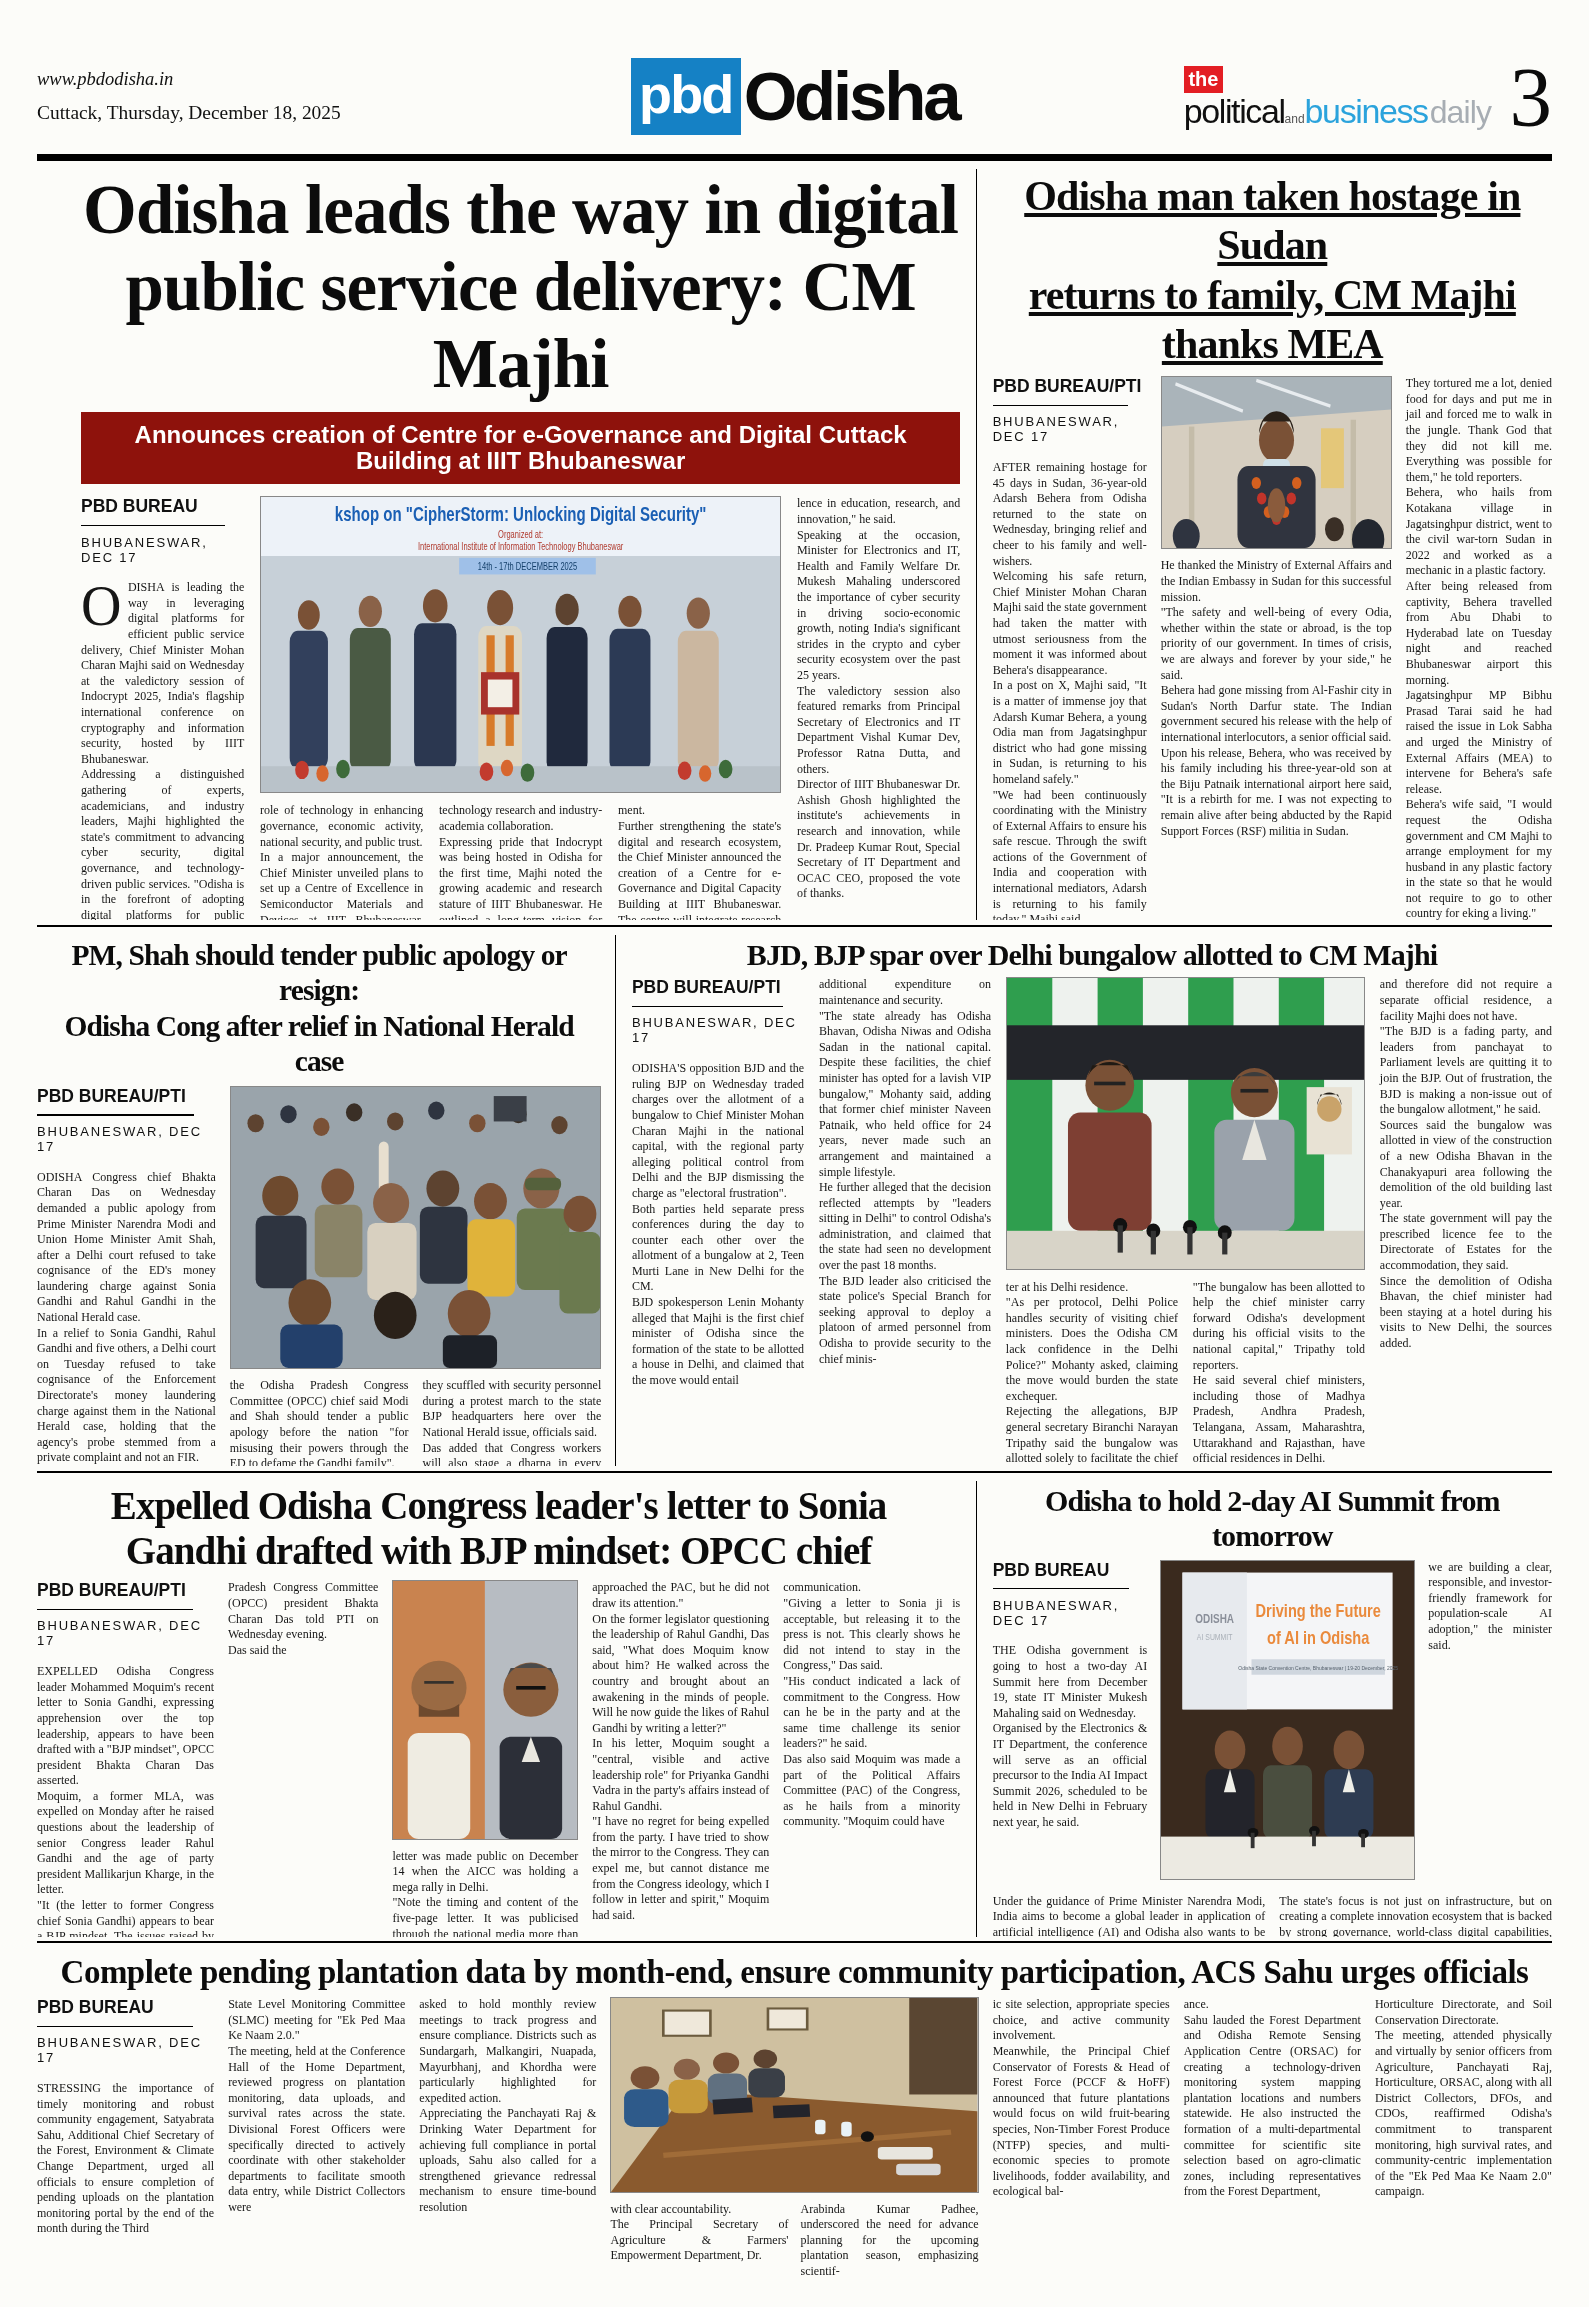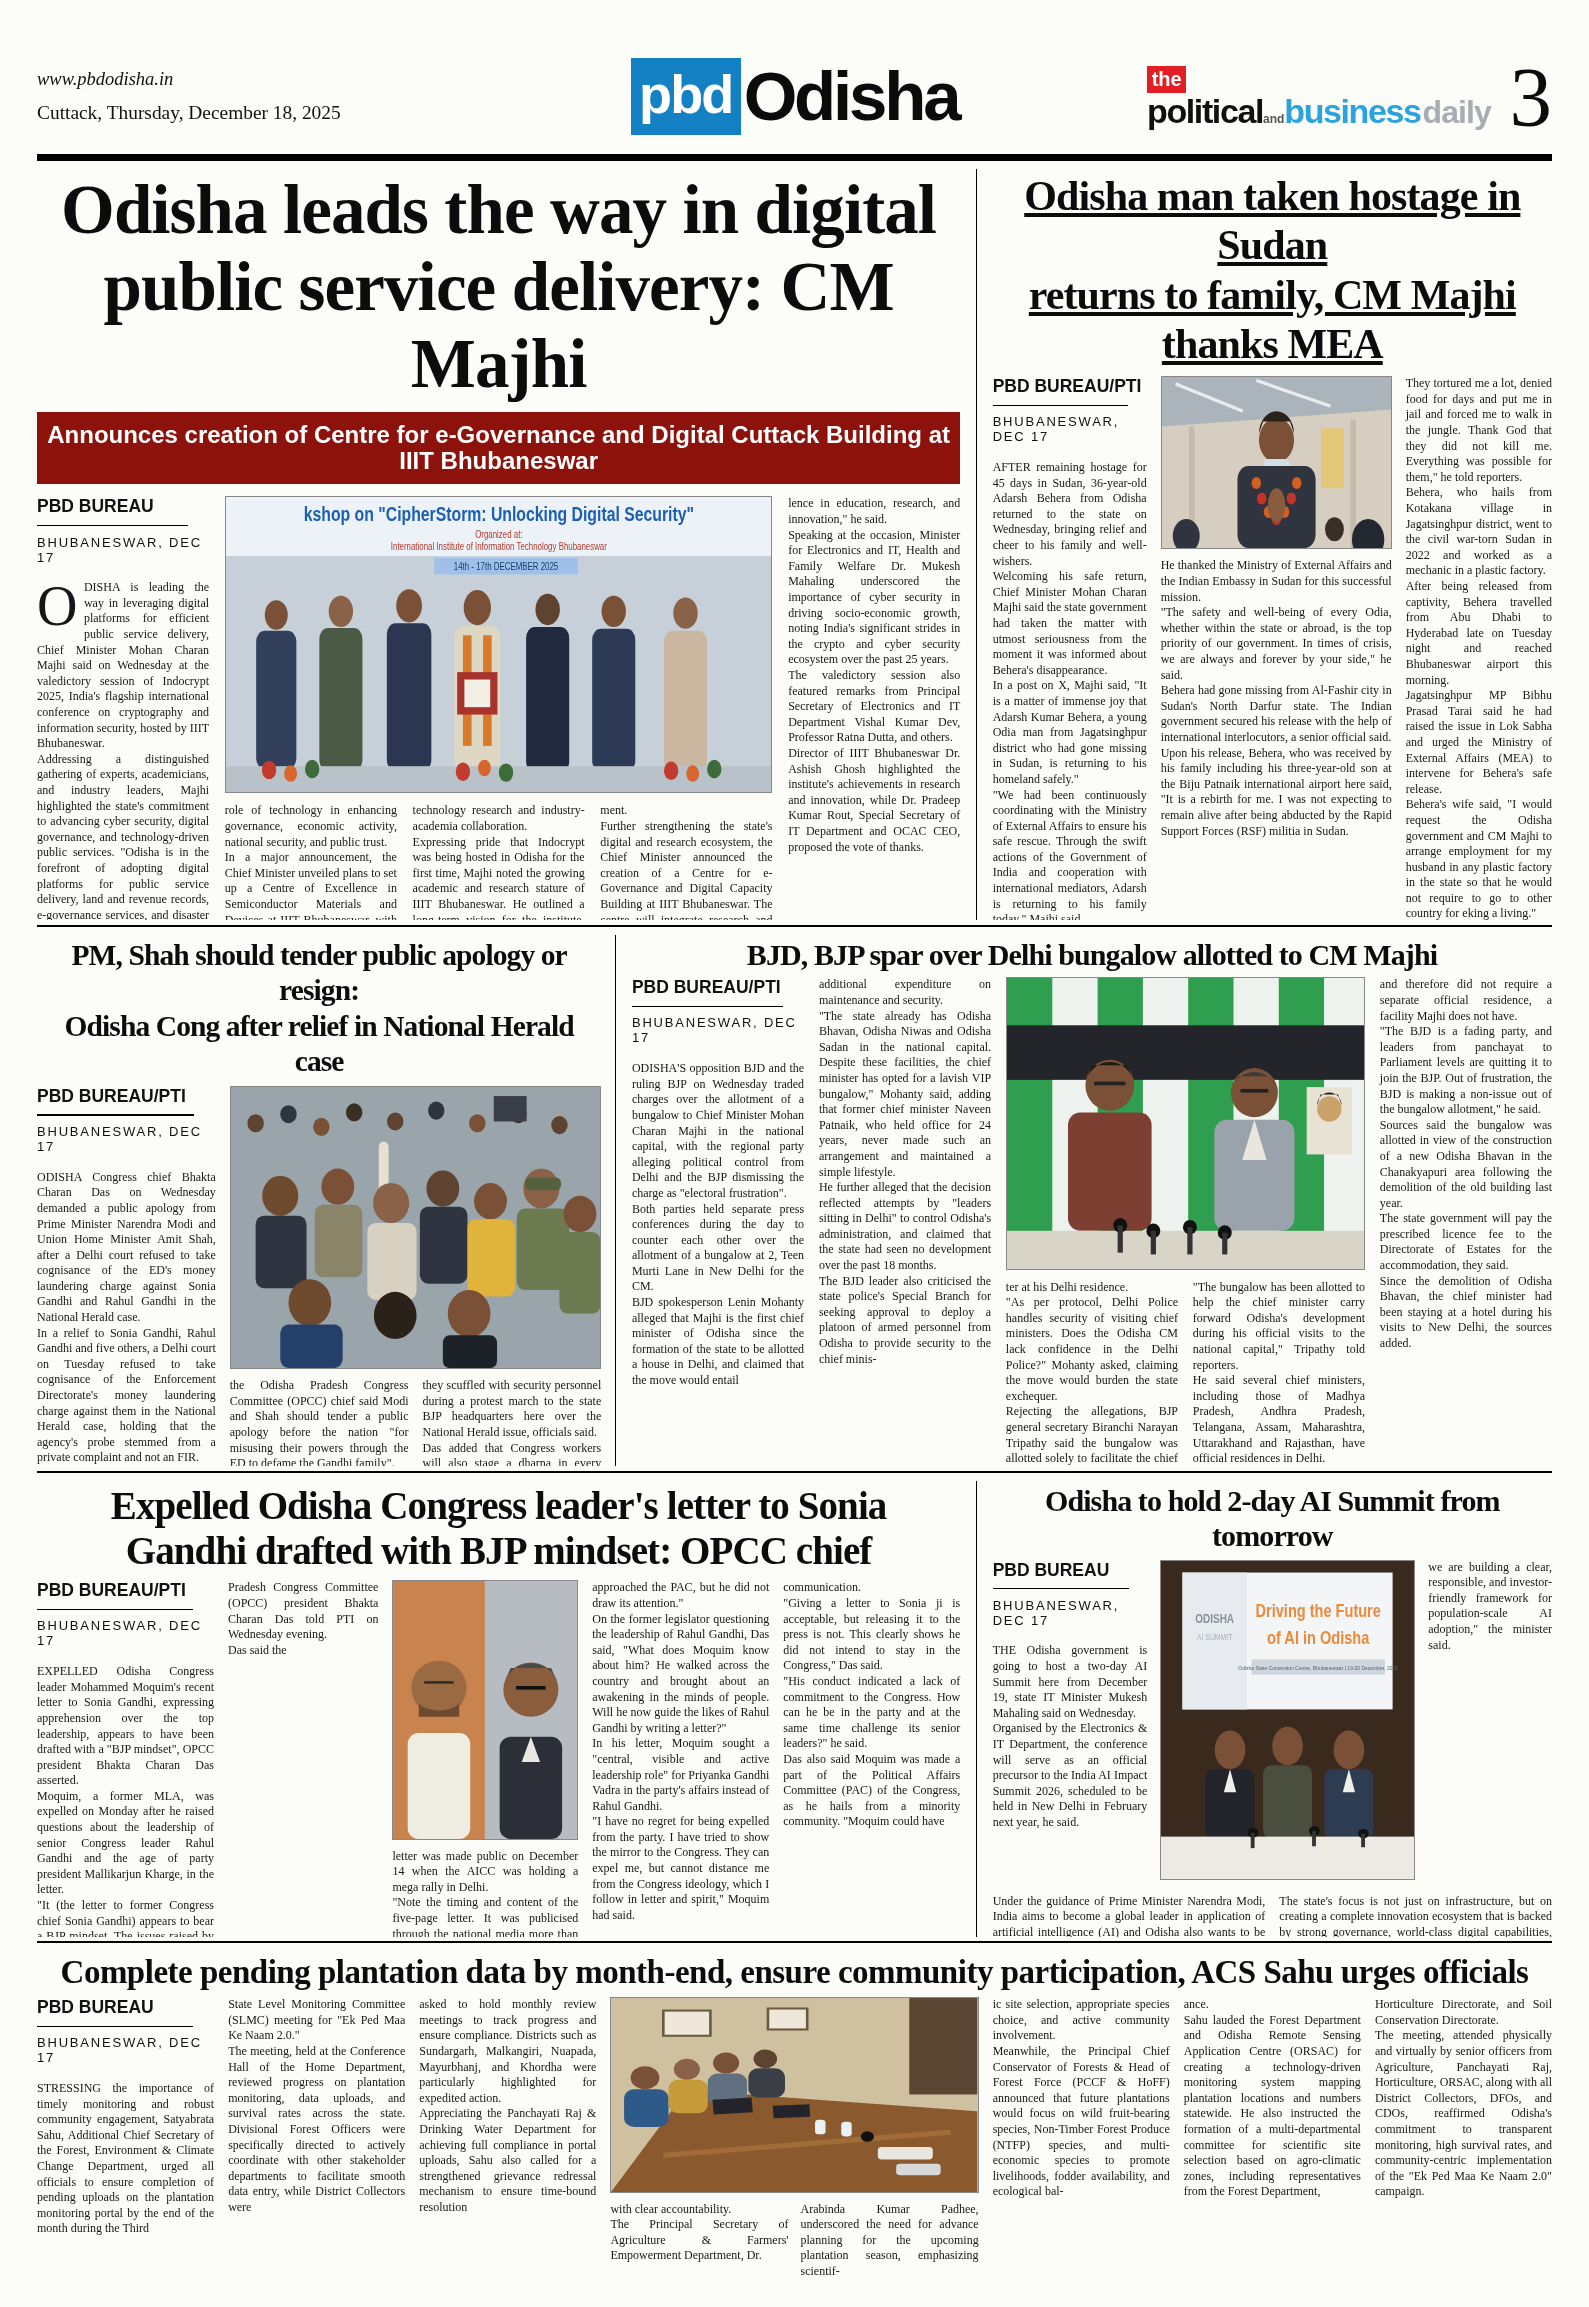--- a/index.html
+++ b/index.html
@@ -8,21 +8,21 @@
   .masthead{height:115px;display:grid;grid-template-columns:1fr auto 1fr;align-items:center;padding:12px 37px 0;margin-top:27px;}
   .mast-left{font-family:"Liberation Serif",serif;}
   .mast-site{font-style:italic;font-size:18.5px;}
   .mast-date{font-size:19.4px;margin-top:12px;}
   .mast-center{display:flex;align-items:center;justify-content:center;gap:2.8px;}
   .pbd-box{display:inline-block;background:#1581c5;color:#fff;font:700 54px "Liberation Sans",sans-serif;letter-spacing:-1.8px;padding:4.6px 8.3px 10px;}
   .pbd-odisha{font:900 69px "Liberation Sans",sans-serif;letter-spacing:-3.2px;color:#0b0b0b;}
   .mast-right{display:flex;align-items:center;justify-content:flex-end;gap:18.5px;}
   .brand{line-height:0.9;}
   .brand-the{display:inline-block;background:#e31e24;color:#fff;font:700 20px "Liberation Sans",sans-serif;padding:1.8px 4.6px;margin-bottom:2.8px;}
-  .brand-words{white-space:nowrap;font-family:"Liberation Sans",sans-serif;font-weight:700;}
+  .brand-words{white-space:nowrap;font-family:"Liberation Sans",sans-serif;font-weight:400;}
   .b-pol{font-size:34px;color:#101010;letter-spacing:-1.4px;}
   .b-and{font-size:12px;color:#555;}
   .b-bus{font-size:34px;color:#2ba3dc;letter-spacing:-1.4px;}
   .b-daily{font-size:32px;color:#a7adb3;letter-spacing:-0.9px;}
   .page-no{font:400 85px "Liberation Serif",serif;color:#0b0b0b;}
   .rule-thick{height:6.5px;background:#000;margin:0 37px;}
   .rule-mid{height:2.3px;background:#000;margin:0 37px;}
   
   .section{display:grid;box-sizing:border-box;padding:8.3px 37px 4.6px;overflow:hidden;}
   .story{overflow:hidden;box-sizing:border-box;}
@@ -30,21 +30,21 @@
   .byline-block{margin-bottom:15.7px;}
   .byline{font:700 17.5px "Liberation Sans",sans-serif;color:#111;}
   .byline-rule{width:88%;height:1.4px;background:#000;margin:7.4px 0 8.3px;}
   .dateline{font:400 13px "Liberation Sans",sans-serif;letter-spacing:1.8px;color:#111;}
   .body-col{font:12px/1.3 "Liberation Serif",serif;text-align:justify;white-space:pre-line;color:#161616;}
   .dropcap::first-letter{float:left;font-size:56px;line-height:.82;padding:3.7px 6.5px 0 0;font-family:"Liberation Serif",serif;}
   .photo{position:relative;overflow:hidden;border:0.5px solid #888;background:#ccc;}
   .photo svg{display:block;width:100%;height:100%;}
   
   .top-section{grid-template-columns:1.63fr 1fr;height:764px;column-gap:0;}
-  .lead{padding-right:15.7px;}
+  .lead{padding-right:15.7px;margin-left:44px;}
   .sudan{border-left:1.4px solid #000;padding-left:15.7px;}
   .lead-headline{font-size:69px;line-height:1.12;}
   .lead-banner{background:#8e120c;color:#fff;text-align:center;font:700 24px/1.1 "Liberation Sans",sans-serif;padding:10px 4.6px;margin:8.3px 0 12px;letter-spacing:0;}
   .lead-body{display:grid;grid-template-columns:repeat(5,1fr);grid-template-rows:auto 1fr;column-gap:15.7px;}
   .lead-c1{grid-column:1;grid-row:1/3;}
   .lead-photo{grid-column:2/5;grid-row:1;height:295px;margin-bottom:10px;}
   .lead-c2{grid-column:2;grid-row:2;}
   .lead-c3{grid-column:3;grid-row:2;}
   .lead-c4{grid-column:4;grid-row:2;}
   .lead-c5{grid-column:5;grid-row:1/3;}

